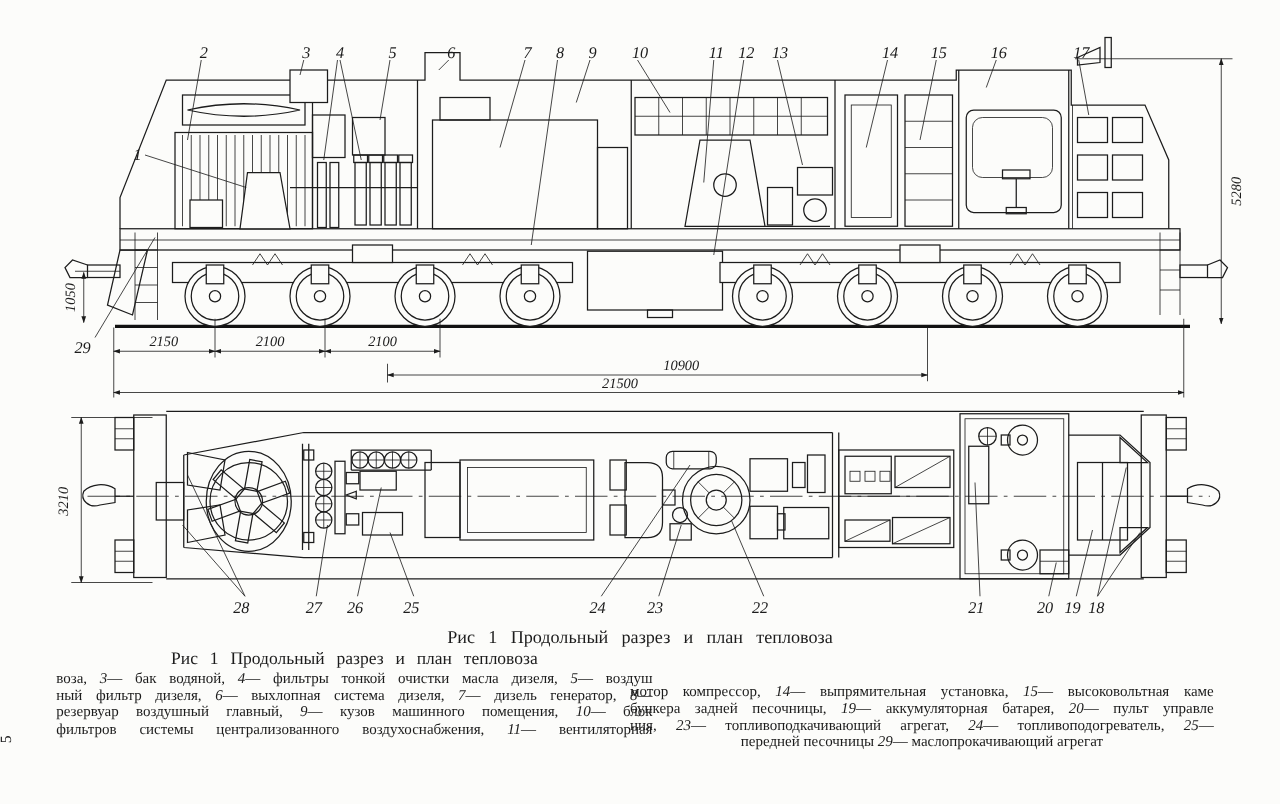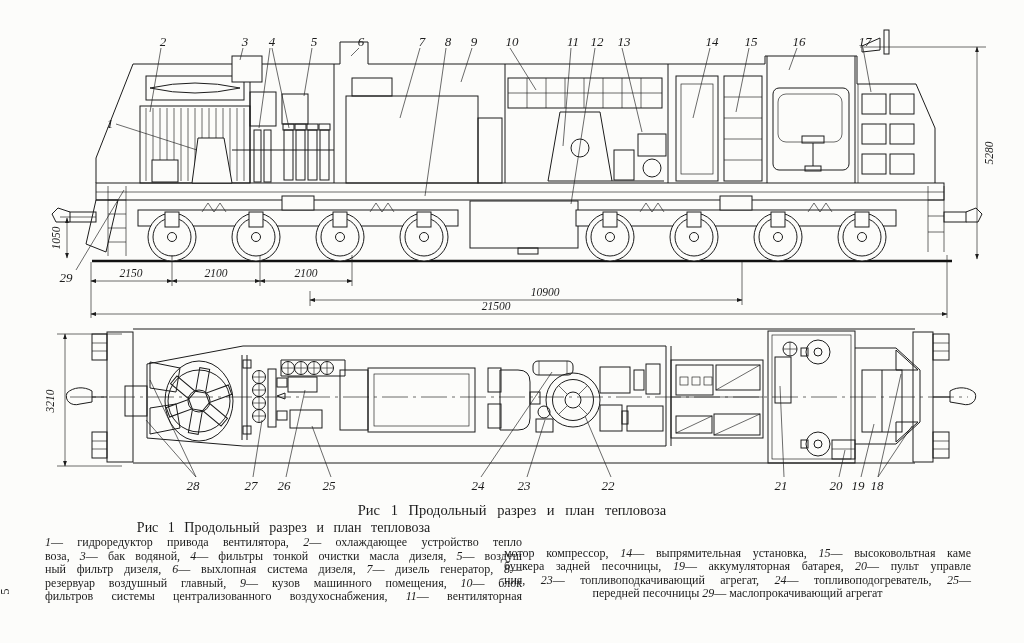--- a/index.html
+++ b/index.html
@@ -407,21 +407,20 @@
     <text class="cal" x="858" y="490" text-anchor="middle">19</text>
     <text class="cal" x="877" y="490" text-anchor="middle">18</text>
   </g>
 </svg>
 
 <div class="caption">Рис 1 Продольный разрез и план тепловоза</div>
 
 <div class="legend-col" id="legend-left">
   <div class="col-heading">Рис 1 Продольный разрез и план тепловоза</div>
   <div>
-        <div class="jline"><i>1</i>— гидроредуктор привода вентилятора, <i>2</i>— охлаждающее устройство тепло</div>
         <div class="jline">воза, <i>3</i>— бак водяной, <i>4</i>— фильтры тонкой очистки масла дизеля, <i>5</i>— воздуш</div>
         <div class="jline">ный фильтр дизеля, <i>6</i>— выхлопная система дизеля, <i>7</i>— дизель генератор, <i>8</i>—</div>
         <div class="jline">резервуар воздушный главный, <i>9</i>— кузов машинного помещения, <i>10</i>— блок</div>
         <div class="jline">фильтров системы централизованного воздухоснабжения, <i>11</i>— вентиляторная</div>
       </div>
 </div>
 <div class="legend-col" id="legend-right">
   <div>
         <div class="jline">мотор компрессор, <i>14</i>— выпрямительная установка, <i>15</i>— высоковольтная каме</div>
         <div class="jline">бункера задней песочницы, <i>19</i>— аккумуляторная батарея, <i>20</i>— пульт управле</div>

